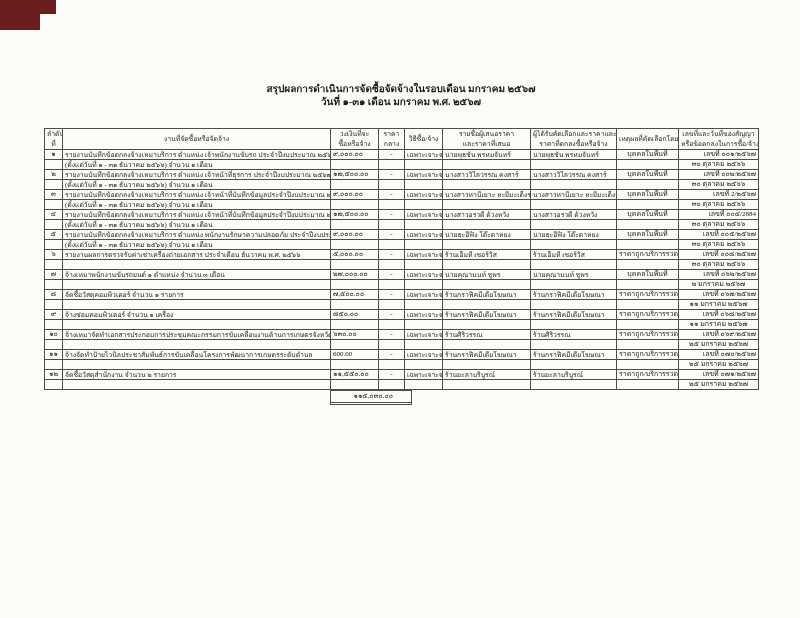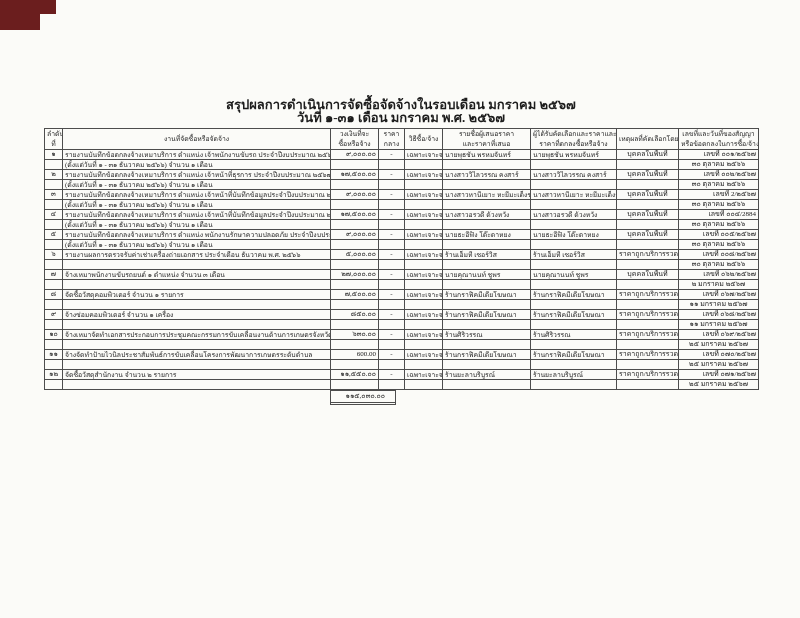--- a/index.html
+++ b/index.html
@@ -7,40 +7,40 @@
     width:800px;height:618px;position:relative;overflow:hidden;
     background:#fbfbf8;
     font-family:"Liberation Serif","DejaVu Serif",serif;
     color:#1c1c1c;
   }
   
   .corner-a{position:absolute;left:0;top:0;width:56px;height:14px;background:#6b1e1e;}
   .corner-b{position:absolute;left:0;top:14px;width:40px;height:16px;background:#6b1e1e;}
 
   .titles{position:absolute;left:44px;top:83px;width:714px;text-align:center;
-          font-size:13px;line-height:12.5px;font-weight:600;margin-top:16px;}
+          font-size:10px;line-height:12.5px;font-weight:600;}
 
   .tablewrap{position:absolute;left:44px;top:128px;width:714px;}
   table{border-collapse:collapse;table-layout:fixed;width:714px;}
   col.c-no{width:18px;} col.c-desc{width:268px;} col.c-amt{width:48px;}
   col.c-mid{width:26px;} col.c-meth{width:38px;} col.c-bid{width:88px;}
   col.c-sel{width:86px;} col.c-rea{width:62px;} col.c-con{width:80px;}
   td,th{border:1px solid #4d4d4d;padding:0 2px;font-size:7px;line-height:9px;
         height:9px;overflow:hidden;white-space:nowrap;font-weight:normal;
         vertical-align:middle;}
   thead th{height:11px;text-align:center;font-size:6.8px;line-height:10px;}
   .t-no{text-align:center;}
-  .t-amt{text-align:right;}
+  .t-amt{text-align:left;}
   .t-mid,.t-meth,.t-rea,.t-date{text-align:center;}
   .t-meth{font-size:6.6px;}
   .t-desc,.t-bid,.t-sel{text-align:left;font-size:6.8px;}
   .t-con{text-align:right;}
   .total-box{margin-left:286px;width:44px;border:1px solid #4d4d4d;
              border-bottom:3px double #4d4d4d;font-size:7px;line-height:11px;
-             text-align:right;padding:0 10px;background:transparent;}
+             text-align:right;padding:0 18px;background:transparent;}
 </style>
 </head>
 <body>
 
 <div class="corner-a"></div>
 <div class="corner-b"></div>
 
 <div class="titles">
   <div>สรุปผลการดำเนินการจัดซื้อจัดจ้างในรอบเดือน มกราคม ๒๕๖๗</div>
   <div>วันที่ ๑-๓๑ เดือน มกราคม พ.ศ. ๒๕๖๗</div>

